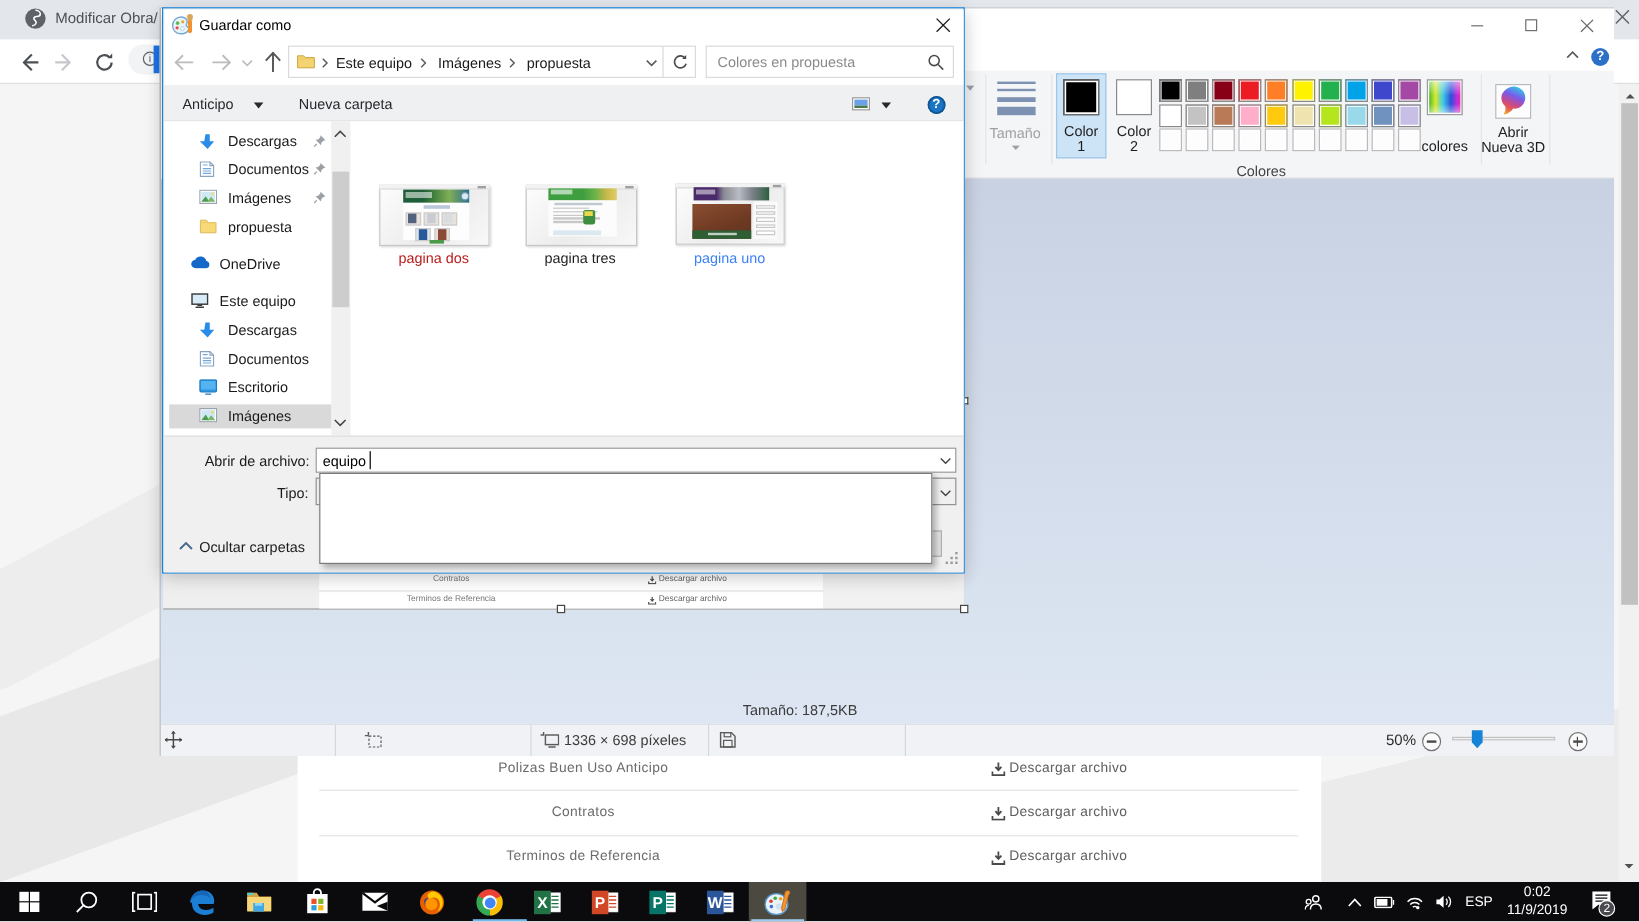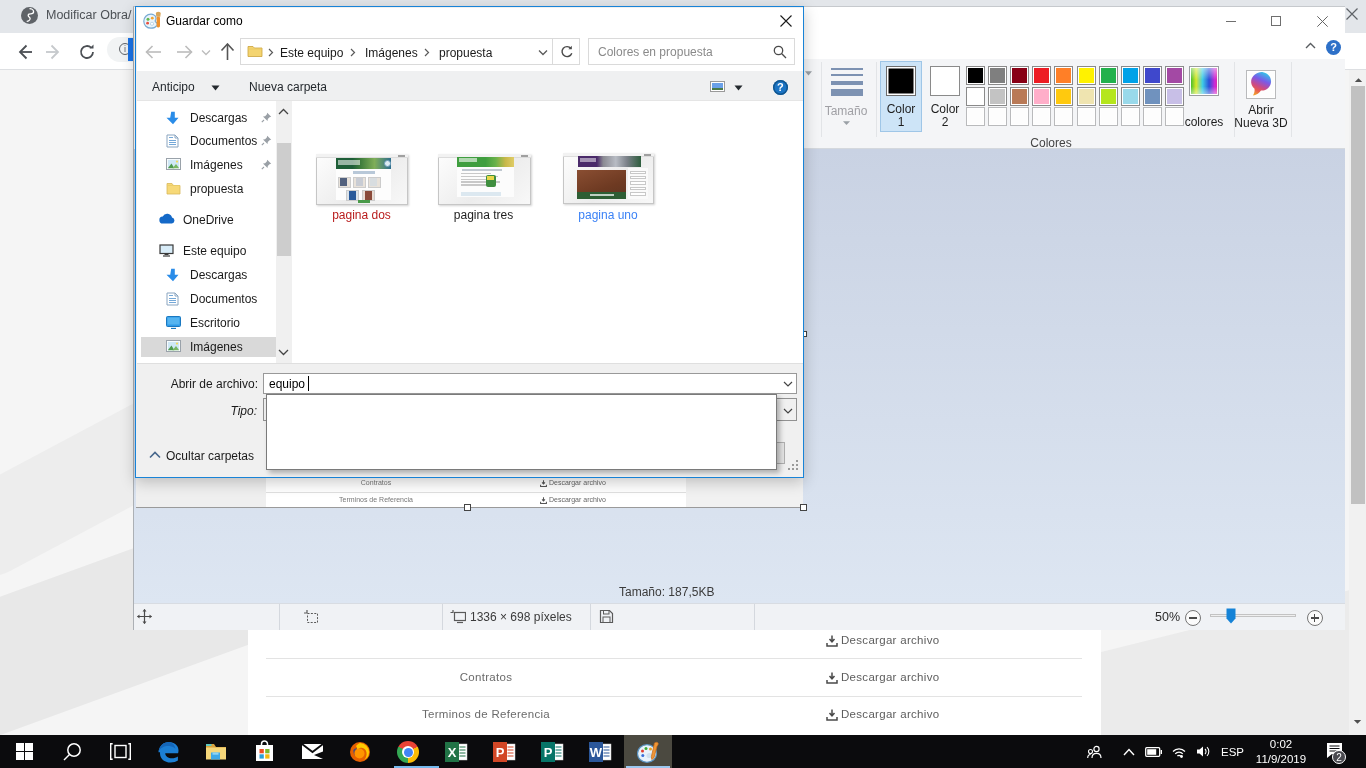--- a/index.html
+++ b/index.html
@@ -36,20 +36,21 @@
 <div class="abs" style="left:128px;top:38px;width:7px;height:23px;background:#1a73e8;"></div>
 
 <div class="abs" id="pagebg" style="left:0;top:70px;width:1366px;height:665px;background:#f5f5f5;overflow:hidden;">
   <div class="abs" style="left:-150px;top:440px;width:800px;height:130px;background:#e8e8e8;border-radius:70px;transform:rotate(-20deg);"></div>
   <div class="abs" style="left:-80px;top:320px;width:500px;height:90px;background:#ededed;border-radius:50px;transform:rotate(-28deg);"></div>
   <div class="abs" style="left:980px;top:540px;width:600px;height:170px;background:#ebebeb;border-radius:80px;transform:rotate(-14deg);"></div>
 </div>
 <div class="abs" style="left:248px;top:70px;width:853px;height:665px;background:#fff;"></div>
 <div class="abs" style="left:266px;top:658px;width:816px;height:1px;background:#e3e3e3;"></div>
 <div class="abs" style="left:266px;top:696px;width:816px;height:1px;background:#e3e3e3;"></div>
+<div class="abs" style="left:336px;top:634px;width:300px;height:14px;font-size:11.5px;color:#6b6b6b;letter-spacing:.3px;text-align:center;">Polizas Buen Uso Anticipo</div>
 <div class="abs" style="left:336px;top:671px;width:300px;height:14px;font-size:11.5px;color:#6b6b6b;letter-spacing:.3px;text-align:center;">Contratos</div>
 <div class="abs" style="left:336px;top:708px;width:300px;height:14px;font-size:11.5px;color:#6b6b6b;letter-spacing:.3px;text-align:center;">Terminos de Referencia</div>
 <svg class="abs" style="left:826px;top:635px" width="12" height="12" viewBox="0 0 12 12">
       <path d="M6 0.5v6M3.5 4 6 6.8 8.5 4" stroke="#4a4a4a" stroke-width="1.5" fill="none"></path>
       <path d="M1 8v3h10V8" fill="none" stroke="#4a4a4a" stroke-width="1.5"></path>
     </svg>
     <div class="abs" style="left:841px;top:634px;font-size:11.5px;color:#5d5d5d;letter-spacing:.3px;">Descargar archivo</div>
 <svg class="abs" style="left:826px;top:672px" width="12" height="12" viewBox="0 0 12 12">
       <path d="M6 0.5v6M3.5 4 6 6.8 8.5 4" stroke="#4a4a4a" stroke-width="1.5" fill="none"></path>
       <path d="M1 8v3h10V8" fill="none" stroke="#4a4a4a" stroke-width="1.5"></path>
@@ -439,21 +440,21 @@
 <div class="abs" style="left:630px;top:192.1px;width:16px;height:3.6px;background:#fff;border:.5px solid #c8c8c8;"></div>
 <div class="abs" style="left:562px;top:208px;width:92px;height:13px;font-size:12px;color:#3b82f6;text-align:center;">pagina uno</div>
 <div class="abs" style="left:136.5px;top:363px;width:666px;height:113.5px;background:#f0f0f0;border-top:1px solid #dfdfdf;"></div>
 <div class="abs" style="left:152px;top:377px;width:106px;height:13px;font-size:12px;color:#1a1a1a;text-align:right;">Abrir de archivo:</div>
 <div class="abs" style="left:263px;top:373px;width:534px;height:21px;background:#fff;border:1px solid #999;"></div>
 <div class="abs" style="left:269px;top:377px;font-size:12px;color:#000;">equipo</div>
 <div class="abs" style="left:308px;top:376px;width:1px;height:15px;background:#000;"></div>
 <svg class="abs" style="left:783px;top:381px" width="10" height="6" viewBox="0 0 10 6">
       <path d="M1 1 5 5 9 1" stroke="#444" stroke-width="1.2" fill="none"></path>
     </svg>
-<div class="abs" style="left:227px;top:404px;width:30px;height:13px;font-size:12px;color:#1a1a1a;text-align:right;font-style:italic;">Tipo:</div>
+<div class="abs" style="left:227px;top:404px;width:30px;height:13px;font-size:12px;color:#1a1a1a;text-align:right;">Tipo:</div>
 <div class="abs" style="left:263px;top:398px;width:534px;height:23px;background:#f0f0f0;border:1px solid #919191;"></div>
 <svg class="abs" style="left:783px;top:408px" width="10" height="6" viewBox="0 0 10 6">
       <path d="M1 1 5 5 9 1" stroke="#444" stroke-width="1.2" fill="none"></path>
     </svg>
 <div class="abs" style="left:697px;top:442px;width:88px;height:22px;background:#e4e4e4;border:1px solid #b0b0b0;"></div>
 <div class="abs" style="left:266px;top:394px;width:511px;height:76px;background:#fff;border:1px solid #7a7a7a;box-shadow:3px 3px 5px rgba(0,0,0,.28);"></div>
 <svg class="abs" style="left:149px;top:451px" width="12" height="8" viewBox="0 0 12 8">
       <path d="M1 6.5 6 1.5 11 6.5" stroke="#46668c" stroke-width="1.6" fill="none"></path>
     </svg>
 <div class="abs" style="left:166px;top:449px;font-size:12px;color:#1a1a1a;">Ocultar carpetas</div>

